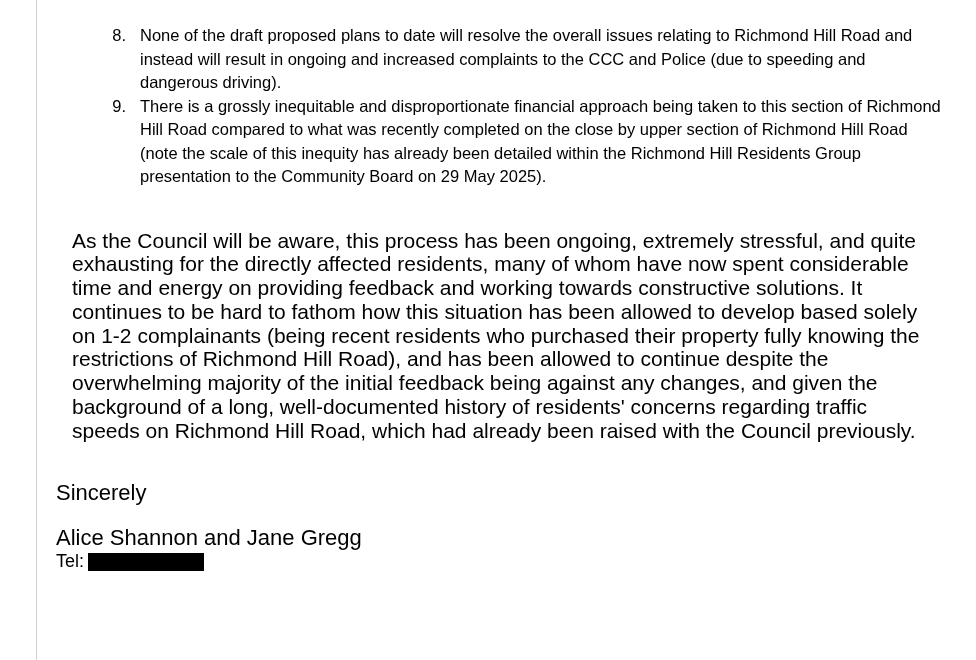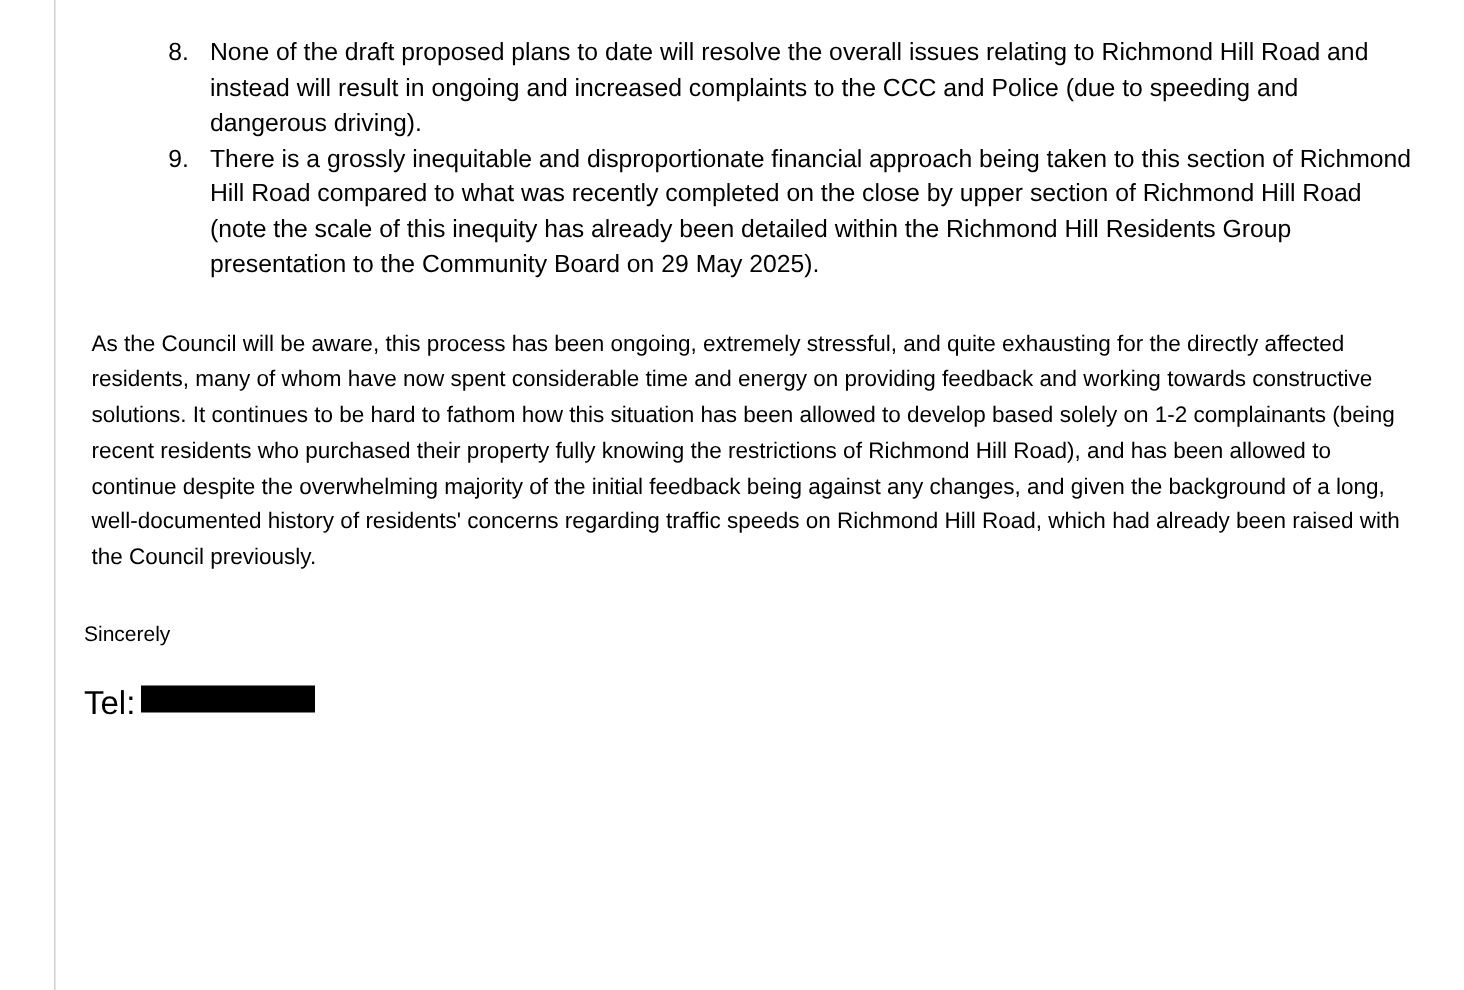--- a/index.html
+++ b/index.html
@@ -55,34 +55,35 @@
     top: 0;
     width: 24px;
     text-align: right;
     font-size: 16.5px;
     line-height: 23.5px;
   }
   ol.numbered > li .txt {
     display: block;
   }
   p.body-para {
-    font-size: 15px;
+    font-size: 21px;
     line-height: 23.8px;
-    margin: 5px;
+    margin: 16px;
   }
   .gap-large { height: 24px; }
   .gap-med { height: 22px; }
   .signoff-line {
-    font-size: 14px;
+    font-size: 22px;
     line-height: 23.8px;
   }
   .tel-line {
-    font-size: 22px;
+    font-size: 18px;
     line-height: 23.8px;
     display: flex;
+    align-items: center;
     gap: 4px;
   }
   .redaction {
     display: inline-block;
     width: 116px;
     height: 18px;
     background: #000000;
     vertical-align: middle;
   }
 </style>
@@ -109,20 +110,21 @@
     <div class="gap-large"></div>
 
     <p class="body-para">As the Council will be aware, this process has been ongoing, extremely stressful, and quite exhausting for the directly affected residents, many of whom have now spent considerable time and energy on providing feedback and working towards constructive solutions. It continues to be hard to fathom how this situation has been allowed to develop based solely on 1-2 complainants (being recent residents who purchased their property fully knowing the restrictions of Richmond Hill Road), and  has been allowed to continue despite the overwhelming majority of the initial feedback being against any changes, and given the background of a long, well-documented history of residents' concerns regarding traffic speeds on Richmond Hill Road, which had already been raised with the Council previously.</p>
 
     <div class="gap-med"></div>
 
     <div class="signoff-line">Sincerely</div>
 
     <div class="gap-med"></div>
 
+    <div class="signoff-line">Alice Shannon and Jane Gregg</div>
 
     <div class="tel-line">
       <span>Tel:</span>
       <span class="redaction"></span>
     </div>
 
 
   </div>
 </div>
 

